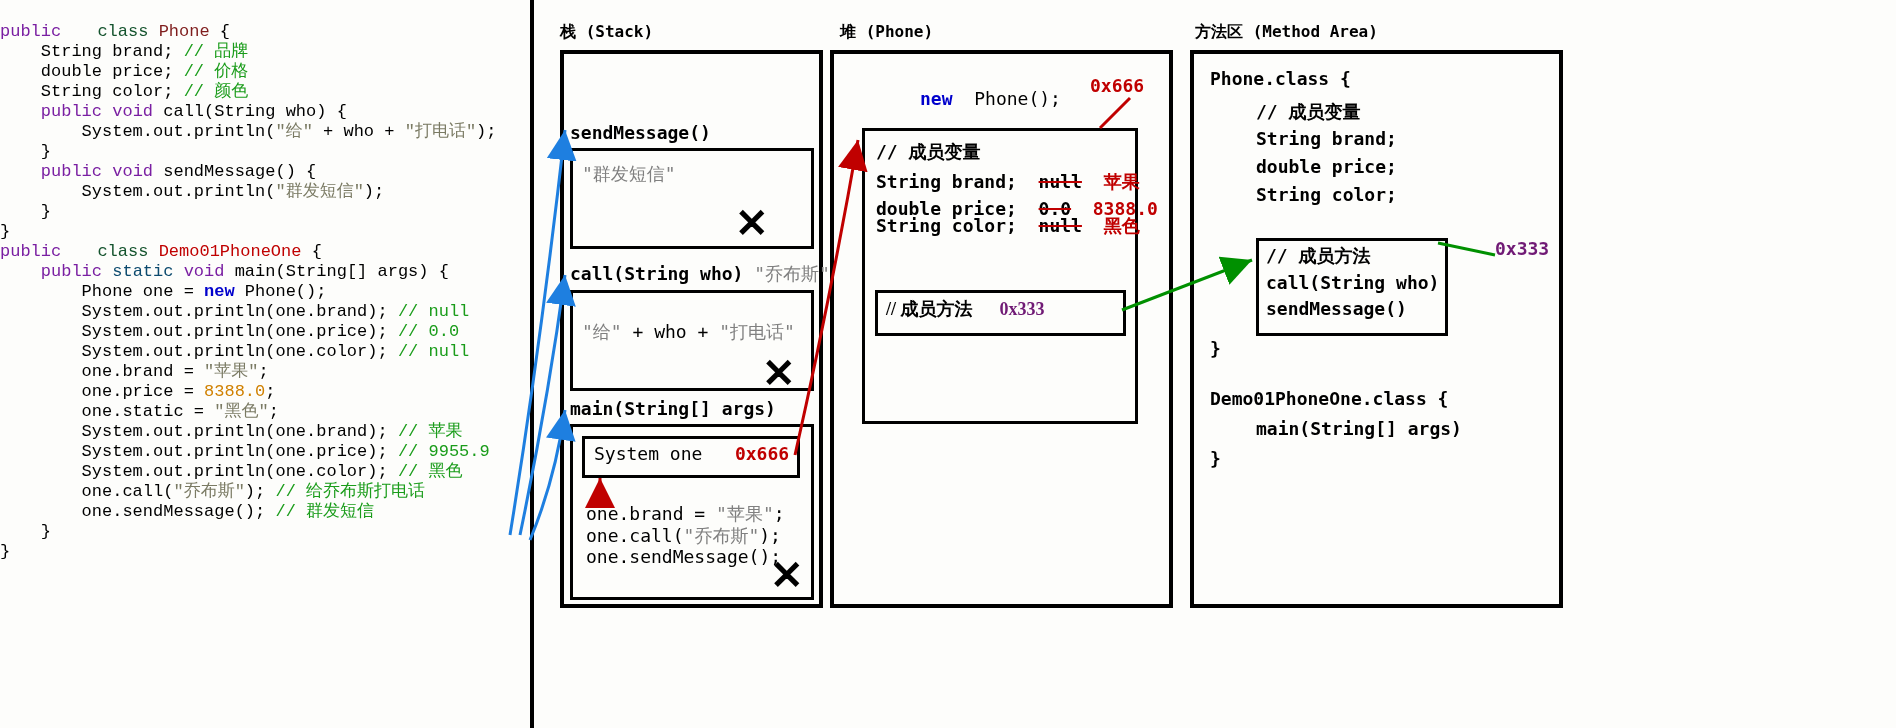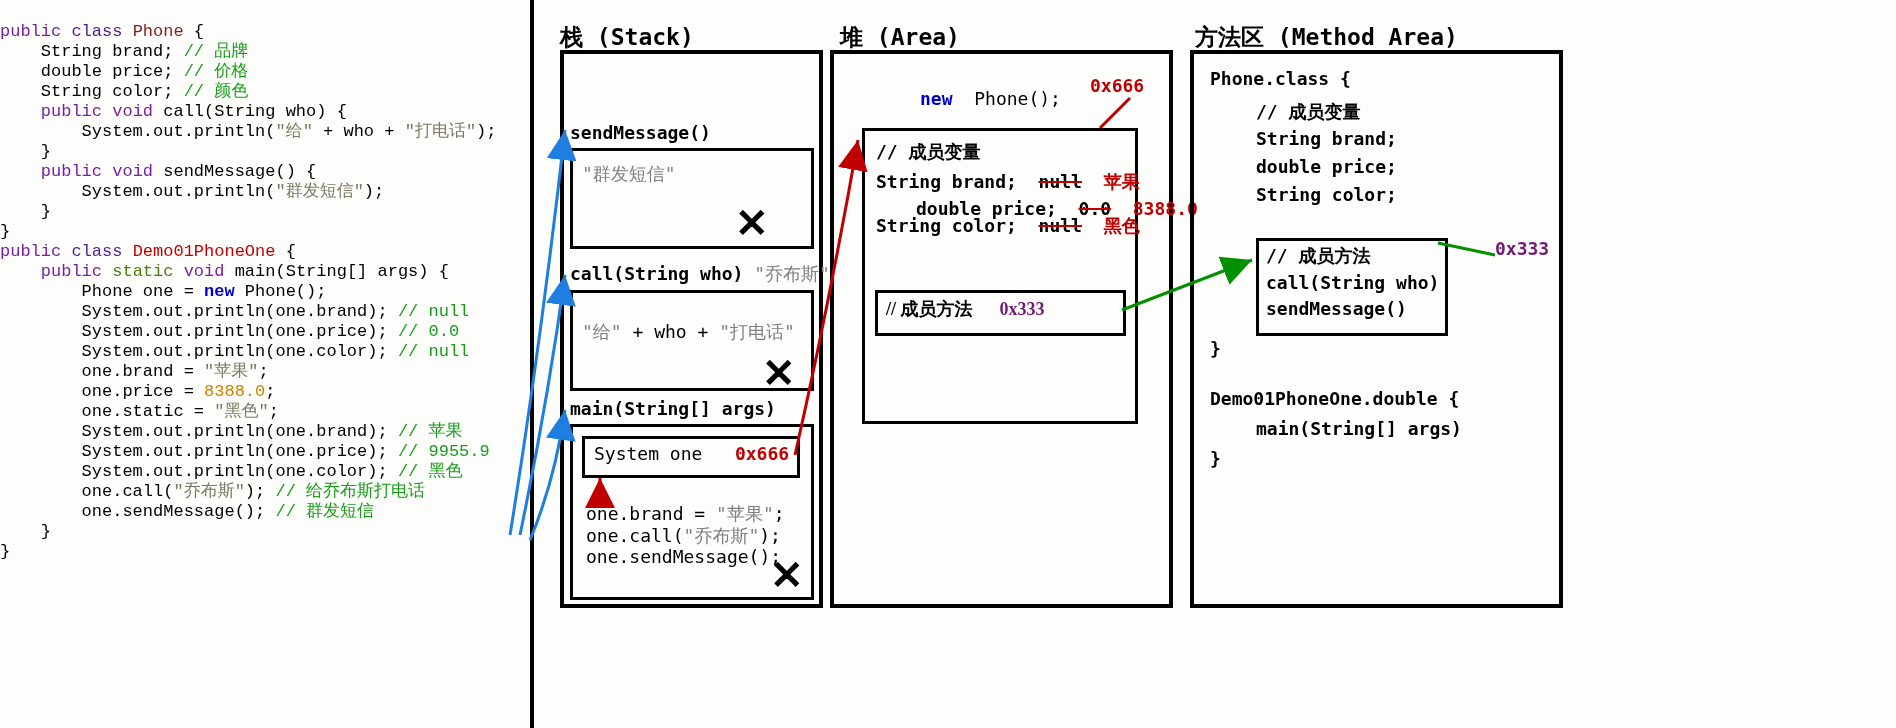--- a/index.html
+++ b/index.html
@@ -15,31 +15,31 @@
   .code-pane {
     position: absolute;
     left: 0; top: 2px;
     width: 530px;
     font-family: Consolas, "Courier New", monospace;
     font-size: 17px;
     line-height: 20px;
     white-space: pre;
   }
   .kw-pub { color: #7a1fa2; }
-  .kw-cls { color: #4c1d95; }
+  .kw-cls { color: #14532d; margin-left: 26px; }
   .kw-void { color: #7a1fa2; }
-  .kw-static { color: #4d7c0f; }
+  .kw-static { color: #0c4a6e; }
   .kw-new { color: #0000cc; font-weight: bold;}
   .cls-name { color: #7f1d1d; }
   .cls-red { color: #c00000; }
   .comment { color: #1a9c1a; }
   .string { color: #7a7a63; }
   .num { color: #d08000; }
   .sep { position:absolute; left:530px; top:0; width:4px; height:728px; background:#000;}
-  .panel-title { position:absolute; font-weight:bold; font-size:23px; }
+  .panel-title { position:absolute; font-weight:bold; font-size:16px; }
   .panel-box { position:absolute; border:4px solid #000; }
   .stack-label { position:absolute; font-weight:bold; font-size:18px;}
   .sf-box { position:absolute; border:3px solid #000; }
   .sf-text { position:absolute; font-family: Consolas, monospace; font-size:18px;}
   .gray { color: #808080; }
   .red { color:#c00000; font-weight:bold;}
   .green { color:#701a75; font-weight:bold;}
   .blueN { color:#0000cc; font-weight:bold;}
   .bold { font-weight:bold; }
   .heap-box { position:absolute; border:3px solid #000; }
@@ -77,21 +77,21 @@
 <span>        System.out.println(one.color); </span><span class="comment">// 黑色</span>
 <span>        one.call(</span><span class="string">"乔布斯"</span><span>); </span><span class="comment">// 给乔布斯打电话</span>
 <span>        one.sendMessage(); </span><span class="comment">// 群发短信</span>
 <span>    }</span>
 <span>}</span>
 </div>
 
 <div class="sep"></div>
 
 <div class="panel-title" style="left:560px; top:22px;">栈  (Stack)</div>
-<div class="panel-title" style="left:840px; top:22px;">堆  (Area)</div>
+<div class="panel-title" style="left:840px; top:22px;">堆  (Phone)</div>
 <div class="panel-title" style="left:1195px; top:22px;">方法区  (Method Area)</div>
 
 <div class="panel-box" style="left:560px; top:50px; width:255px; height:550px;"></div>
 
 <div class="stack-label" style="left:570px; top:122px;">sendMessage()</div>
 <div class="sf-box" style="left:570px; top:148px; width:238px; height:95px;"></div>
 <div class="sf-text gray" style="left:582px; top:162px;">"群发短信"</div>
 <div class="x-mark" style="left:735px; top:200px;">✕</div>
 
 <div class="stack-label" style="left:570px; top:262px;"><span>call(String who)</span> <span class="gray" style="font-weight:normal;">"乔布斯"</span></div>
@@ -107,38 +107,38 @@
 <div class="sf-text" style="left:586px; top:524px;"><span>one.call(</span><span class="gray">"乔布斯"</span><span>);</span></div>
 <div class="sf-text" style="left:586px; top:546px;">one.sendMessage();</div>
 <div class="x-mark" style="left:770px; top:552px;">✕</div>
 
 <div class="panel-box" style="left:830px; top:50px; width:335px; height:550px;"></div>
 <div class="sf-text" style="left:920px; top:88px;"><span class="blueN">new</span>&nbsp;&nbsp;<span>Phone();</span></div>
 <div class="sf-text red" style="left:1090px; top:75px;">0x666</div>
 <div class="heap-box" style="left:862px; top:128px; width:270px; height:290px;"></div>
 <div class="sf-text bold" style="left:876px; top:140px;">// 成员变量</div>
 <div class="sf-text bold" style="left:876px; top:170px;"><span>String brand;</span>&nbsp;&nbsp;<span class="strike">null</span>&nbsp;&nbsp;<span class="red">苹果</span></div>
-<div class="sf-text bold" style="left:876px; top:198px;margin-left:40px;"><span>double price;</span>&nbsp;&nbsp;<span class="strike">0.0</span>&nbsp;&nbsp;<span class="red">8388.0</span></div>
+<div class="sf-text bold" style="left:876px; top:198px;"><span>double price;</span>&nbsp;&nbsp;<span class="strike">0.0</span>&nbsp;&nbsp;<span class="red">8388.0</span></div>
 <div class="sf-text bold" style="left:876px; top:214px;"><span>String color;</span>&nbsp;&nbsp;<span class="strike">null</span>&nbsp;&nbsp;<span class="red">黑色</span></div>
 <div class="heap-box" style="left:875px; top:290px; width:245px; height:40px;"></div>
 <div class="sf-text bold" style="left:886px; top:297px;font-family:Liberation Serif, serif;"><span>// 成员方法</span>&nbsp;&nbsp;&nbsp;&nbsp;&nbsp;&nbsp;<span class="green">0x333</span></div>
 
 <div class="panel-box" style="left:1190px; top:50px; width:365px; height:550px;"></div>
 <div class="sf-text bold" style="left:1210px; top:68px;">Phone.class {</div>
 <div class="sf-text bold" style="left:1256px; top:100px;">// 成员变量</div>
 <div class="sf-text bold" style="left:1256px; top:128px;">String brand;</div>
 <div class="sf-text bold" style="left:1256px; top:156px;">double price;</div>
 <div class="sf-text bold" style="left:1256px; top:184px;">String color;</div>
 <div class="method-box" style="left:1256px; top:238px; width:170px; height:84px;"></div>
 <div class="sf-text bold" style="left:1266px; top:244px;">// 成员方法</div>
 <div class="sf-text bold" style="left:1266px; top:272px;">call(String who)</div>
 <div class="sf-text bold" style="left:1266px; top:298px;">sendMessage()</div>
 <div class="sf-text bold green" style="left:1495px; top:238px;">0x333</div>
 <div class="sf-text bold" style="left:1210px; top:338px;">}</div>
-<div class="sf-text bold" style="left:1210px; top:388px;">Demo01PhoneOne.double {</div>
+<div class="sf-text bold" style="left:1210px; top:388px;">Demo01PhoneOne.class {</div>
 <div class="sf-text bold" style="left:1256px; top:418px;">main(String[] args)</div>
 <div class="sf-text bold" style="left:1210px; top:448px;">}</div>
 
 <svg class="arrows">
   <defs>
     <marker id="ah-blue" markerWidth="12" markerHeight="12" refX="10" refY="5" orient="auto">
         <path d="M0,0 L10,5 L0,10 z" fill="#1e7fe0"></path>
       </marker>
     <marker id="ah-red" markerWidth="12" markerHeight="12" refX="10" refY="5" orient="auto">
         <path d="M0,0 L10,5 L0,10 z" fill="#c00000"></path>

